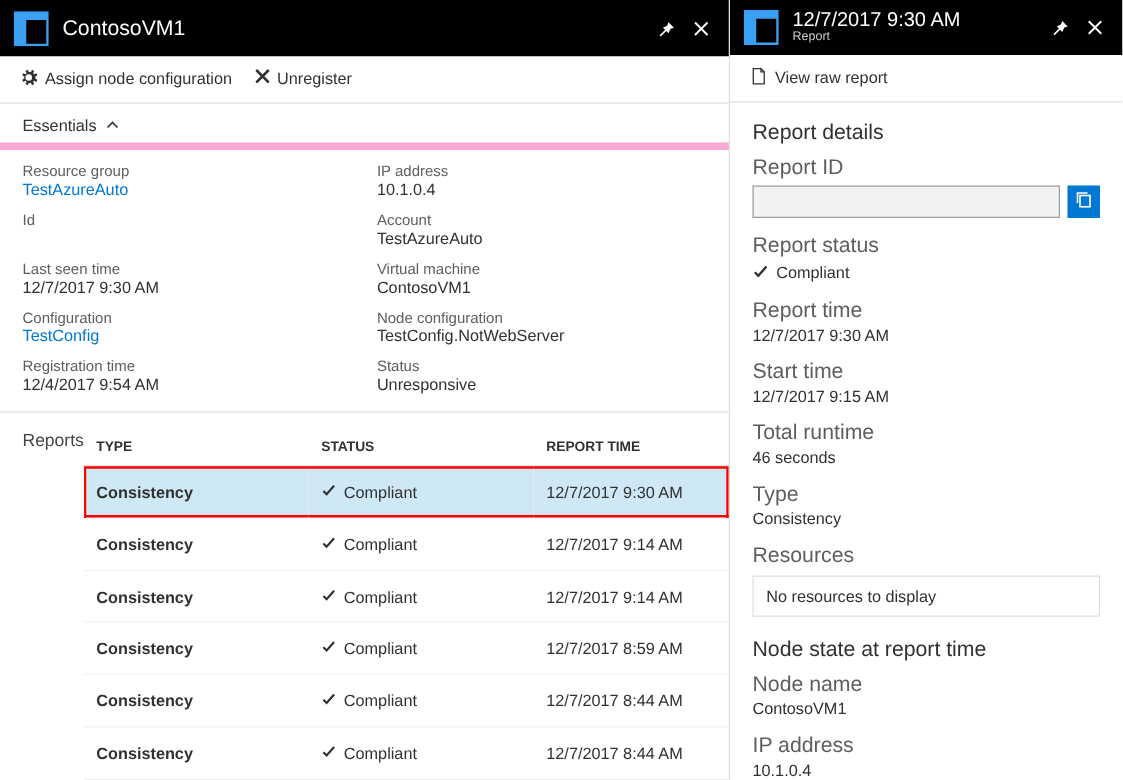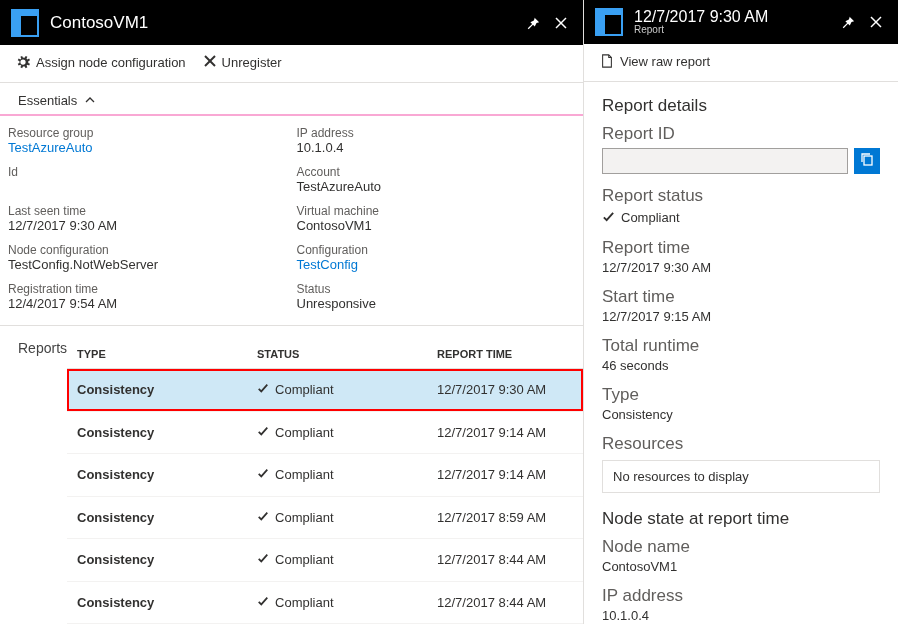--- a/index.html
+++ b/index.html
@@ -41,23 +41,23 @@
     font-size: 13px;
   }
   .toolbar .btn { display:flex; align-items:flex-start; gap:6px; cursor:pointer; color: #323130;}
   .essentials-toggle {
     padding: 10px 18px 6px 18px;
     display:flex; align-items:center; gap:8px;
     font-size: 13px;
     cursor:pointer;
   }
   .essentials {
-    border-top: 2px solid #f9a8d4;
+    border-top: 6px solid #f9a8d4;
     border-bottom: 1px solid #e1dfdd;
-    padding: 10px 18px 14px 8px;
+    padding: 10px 18px 14px 18px;
     display: grid;
     grid-template-columns: 1fr 1fr;
     column-gap: 20px;
     row-gap: 10px;
   }
   .kv .label { font-size: 12px; color: #605e5c; }
   .kv .val { font-size: 13px; color: #323130; }
   .kv .val.link { color: #0078d4; cursor:pointer; }
   .reports-section { padding: 14px 0 0 18px; flex:1; overflow:hidden; display:flex; flex-direction:row;}
   .reports-title { font-size: 14px; margin-bottom: 10px; color:#444;}
@@ -180,26 +180,26 @@
     </div>
     <div class="kv">
       <div class="label">Last seen time</div>
       <div class="val">12/7/2017 9:30 AM</div>
     </div>
     <div class="kv">
       <div class="label">Virtual machine</div>
       <div class="val">ContosoVM1</div>
     </div>
     <div class="kv">
+      <div class="label">Configuration</div>
+      <div class="val link">TestConfig</div>
+    </div>
+    <div class="kv">
       <div class="label">Node configuration</div>
       <div class="val">TestConfig.NotWebServer</div>
-    </div>
-    <div class="kv">
-      <div class="label">Configuration</div>
-      <div class="val link">TestConfig</div>
     </div>
     <div class="kv">
       <div class="label">Registration time</div>
       <div class="val">12/4/2017 9:54 AM</div>
     </div>
     <div class="kv">
       <div class="label">Status</div>
       <div class="val">Unresponsive</div>
     </div>
   </div>

